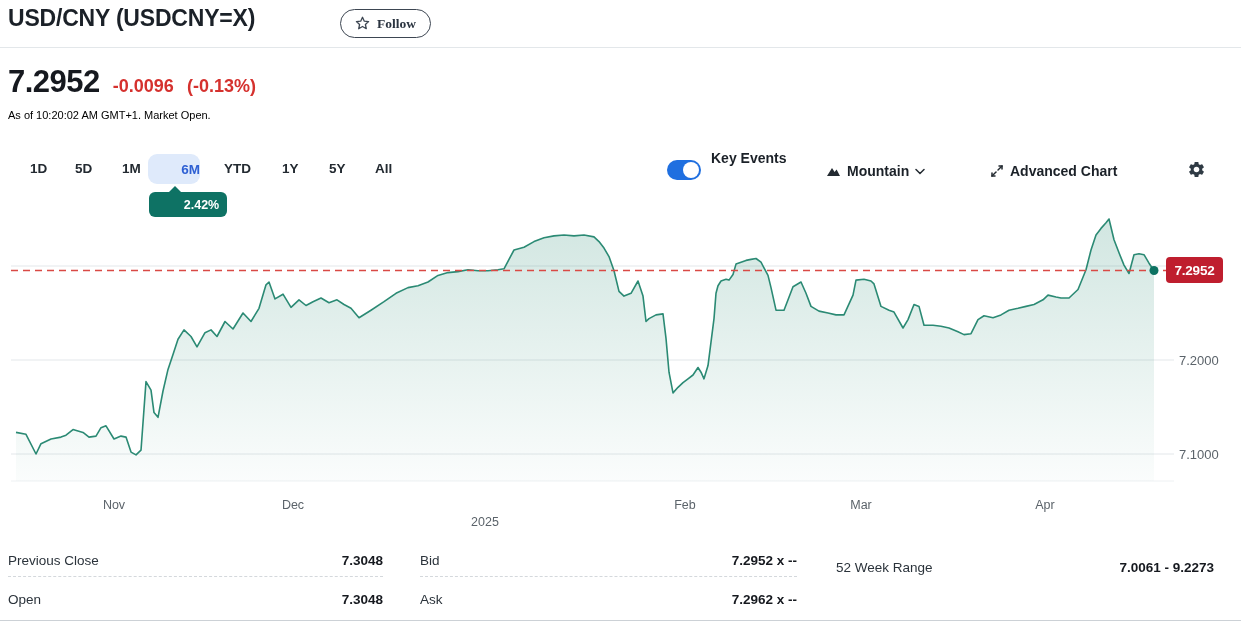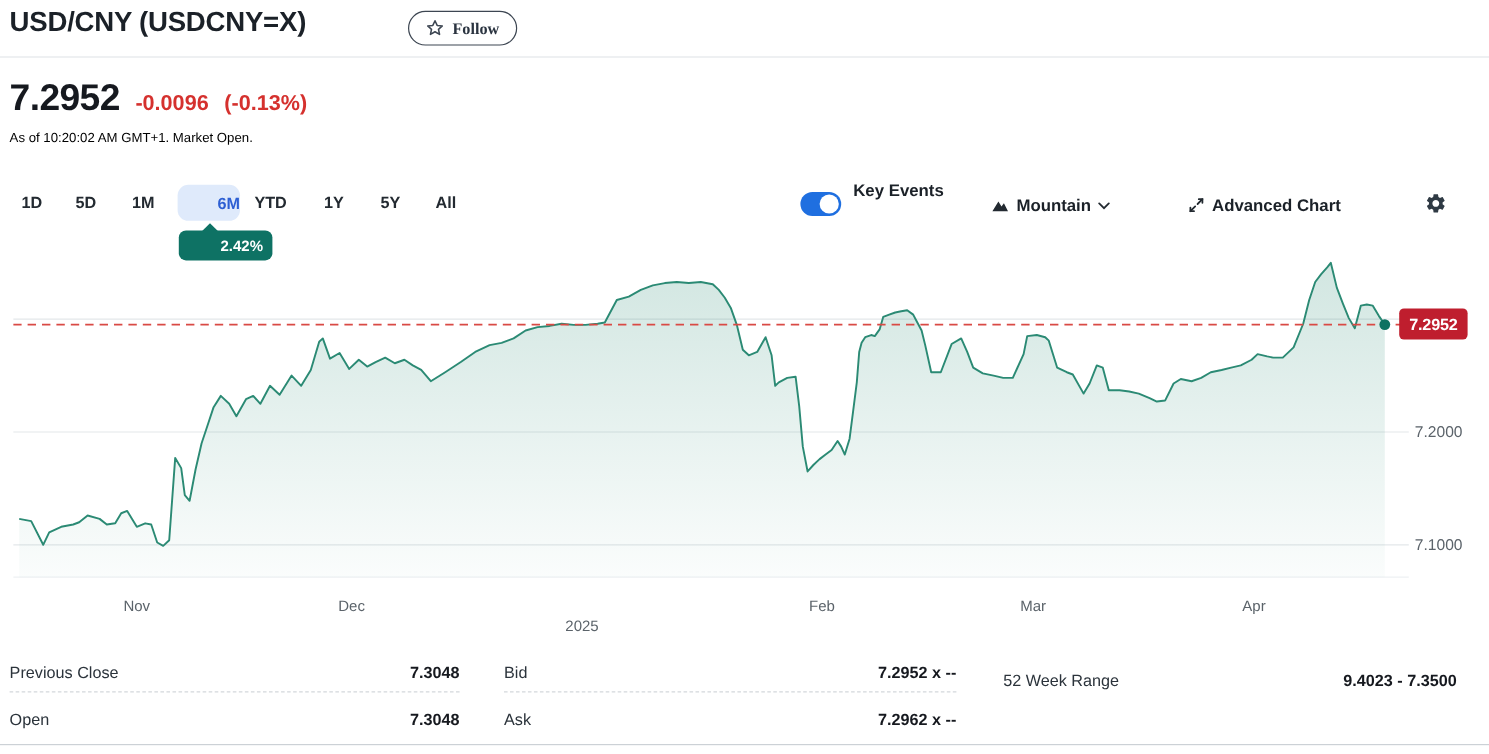--- a/index.html
+++ b/index.html
@@ -16,21 +16,21 @@
     padding:0 14px;border:1.5px solid #3d4652;border-radius:16px;background:#fff;
     font-size:13.5px;font-weight:700;color:#2b3440;cursor:pointer;box-sizing:border-box;font-family:Liberation Serif, serif;
   }
   .header-divider{left:0;top:47px;width:1241px;height:1px;background:#e3e7ea;}
   
   .quote-row{left:8px;top:64px;display:flex;align-items:baseline;gap:13px;}
   .quote-price{font-size:31px;font-weight:800;color:#16191f;letter-spacing:-0.5px;}
   .quote-change{font-size:18px;font-weight:700;color:#d5312e;}
   .as-of{left:8px;top:109px;font-size:11px;color:#000000;}
   
-  .tab{top:161px;font-size:13.5px;font-weight:700;color:#232a31;cursor:pointer;}
+  .tab{top:161px;font-size:13.5px;font-weight:700;color:#232a31;cursor:pointer;margin-left:12px;}
   .tab-pill{
     left:148px;top:154px;width:52px;height:30px;background:#dfeafb;border-radius:9px;
     display:flex;align-items:center;justify-content:flex-end;
     font-size:13.5px;font-weight:700;color:#2d5fd3;cursor:pointer;
   }
   .period-badge{
     left:149px;top:192px;width:51px;height:25px;background:#0e7264;border-radius:6px;
     color:#fff;font-size:12.5px;font-weight:700;display:flex;align-items:center;justify-content:center;
     z-index:5;
     padding-left:27px;
@@ -182,16 +182,16 @@
     <span class="stat-value">7.2952 x --</span>
   </div>
   <div class="stat-row second">
     <span class="stat-label">Ask</span>
     <span class="stat-value">7.2962 x --</span>
   </div>
 </div>
 <div class="abs stat-col" style="left:836px;width:378px;">
   <div class="stat-row second">
     <span class="stat-label">52 Week Range</span>
-    <span class="stat-value">9.4023 - 7.3500</span>
+    <span class="stat-value">7.0061 - 9.2273</span>
   </div>
 </div>
 <div class="abs table-bottom-line"></div>
 
 </body></html>

